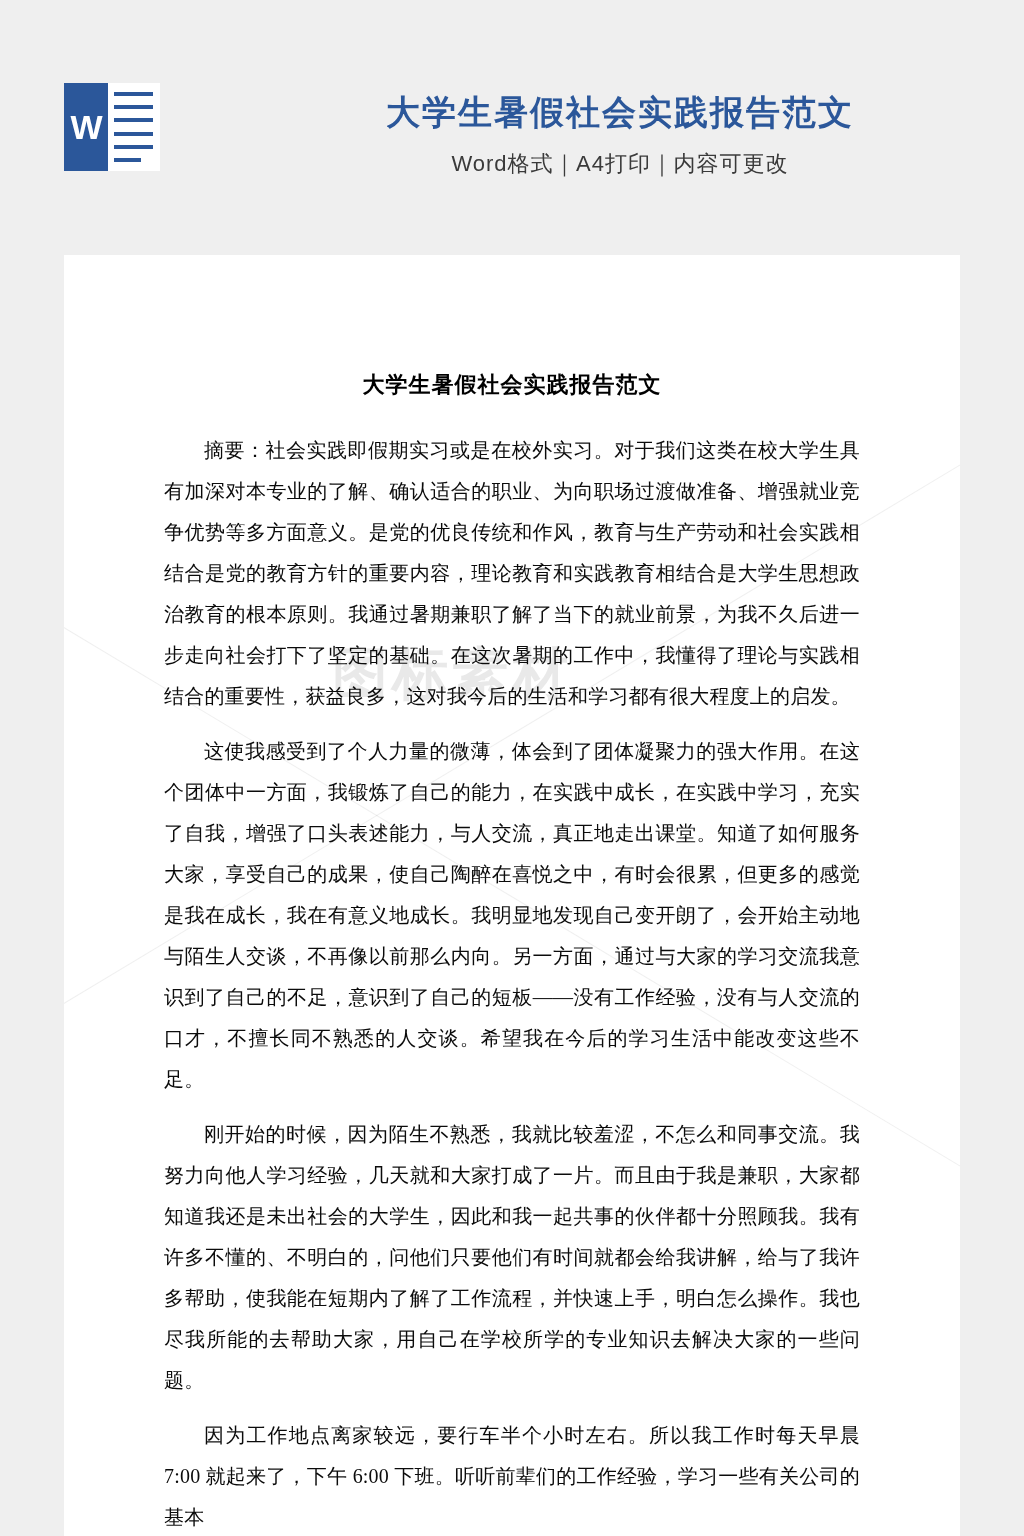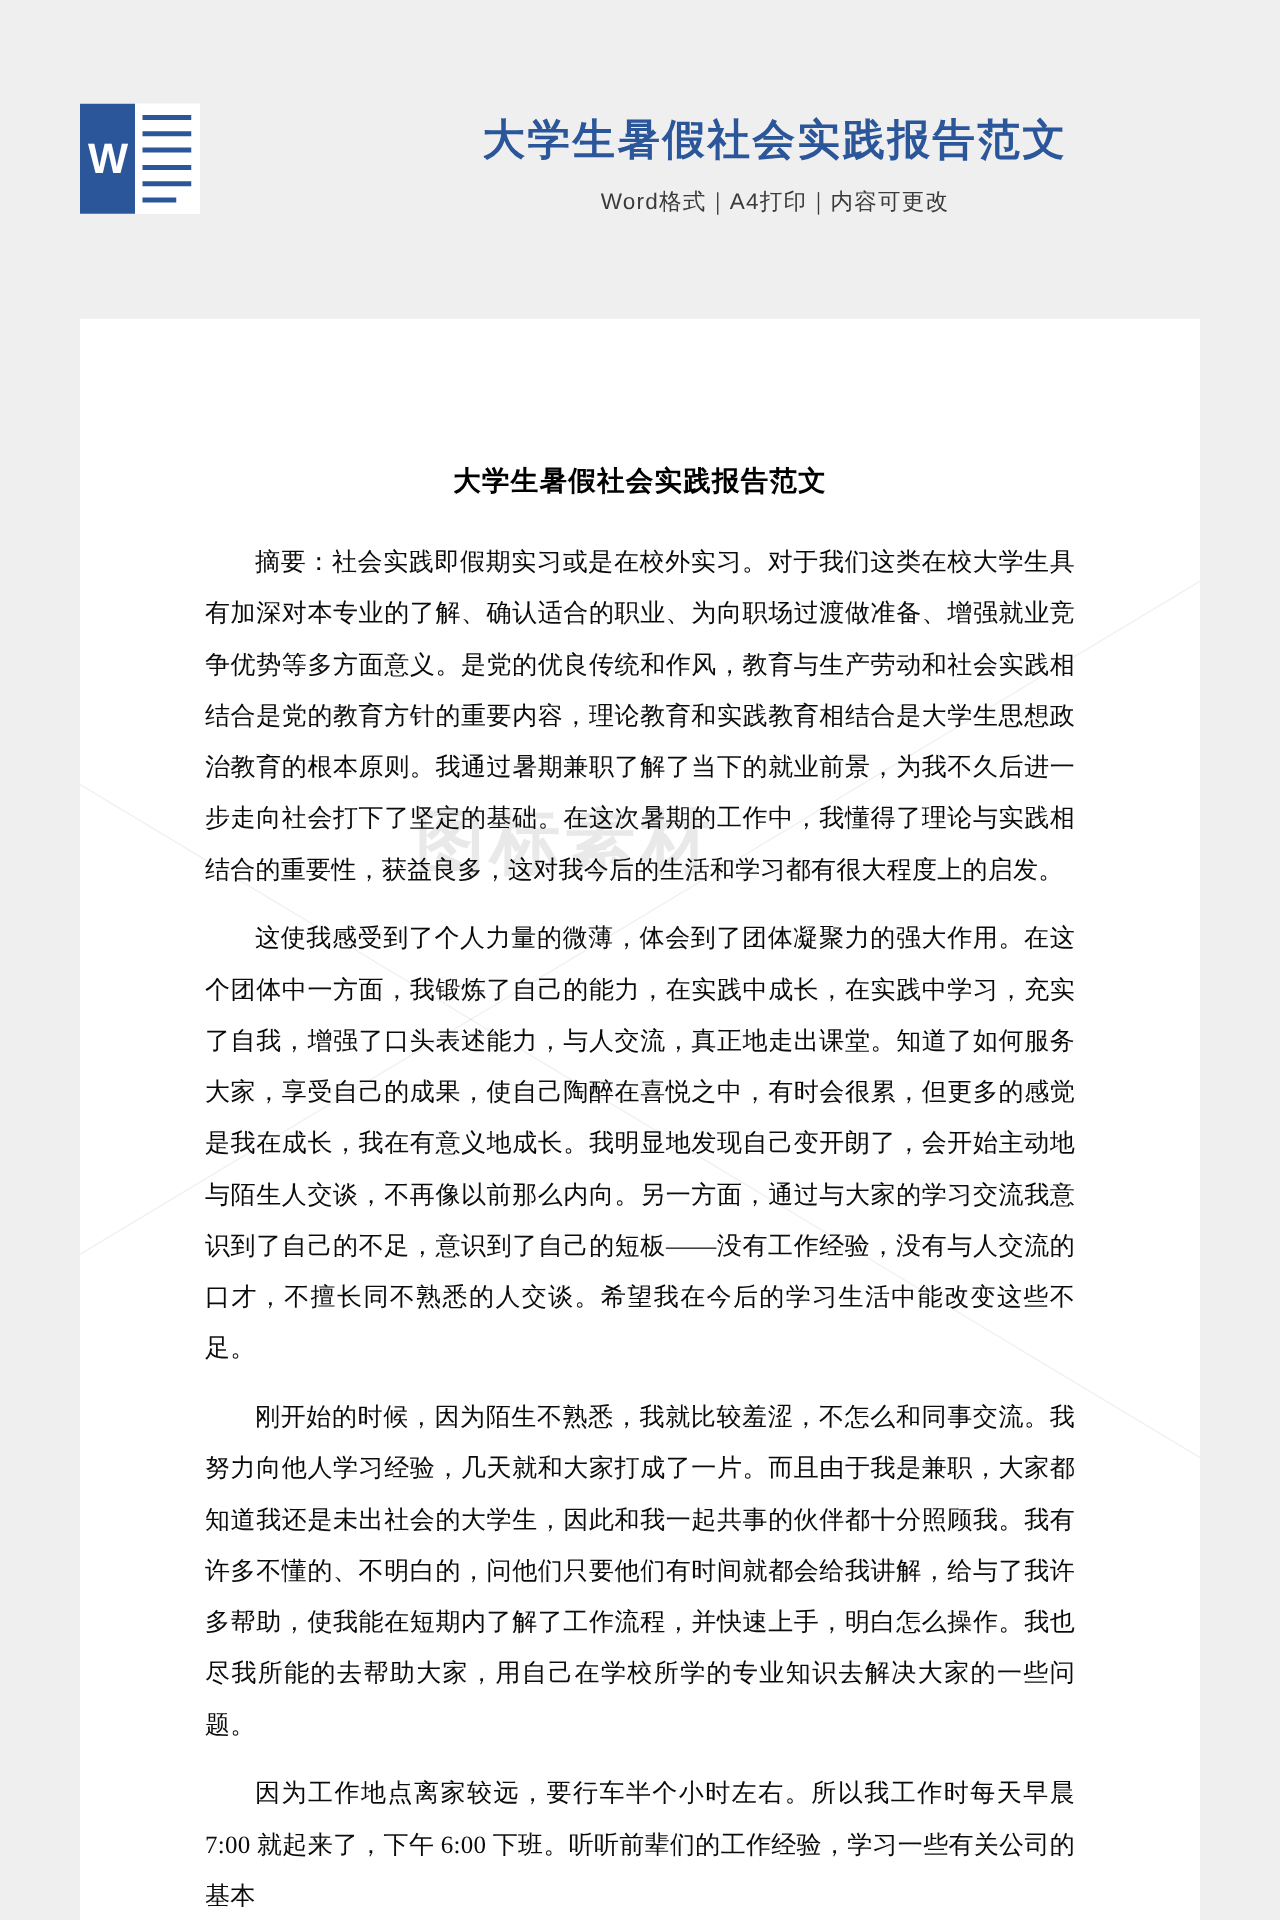--- a/index.html
+++ b/index.html
@@ -80,21 +80,21 @@
     font-size: 34px;
     font-weight: bold;
     color: #2b579a;
     letter-spacing: 2px;
     line-height: 1.2;
     white-space: nowrap;
   }
   .header-sub {
     margin-top: 16px;
     font-family: "Liberation Sans", sans-serif;
-    font-size: 18px;
+    font-size: 22px;
     color: #3a3a3a;
     letter-spacing: 1px;
     white-space: nowrap;
   }
 
   
   .sheet {
     position: absolute;
     left: 64px;
     top: 255px;

